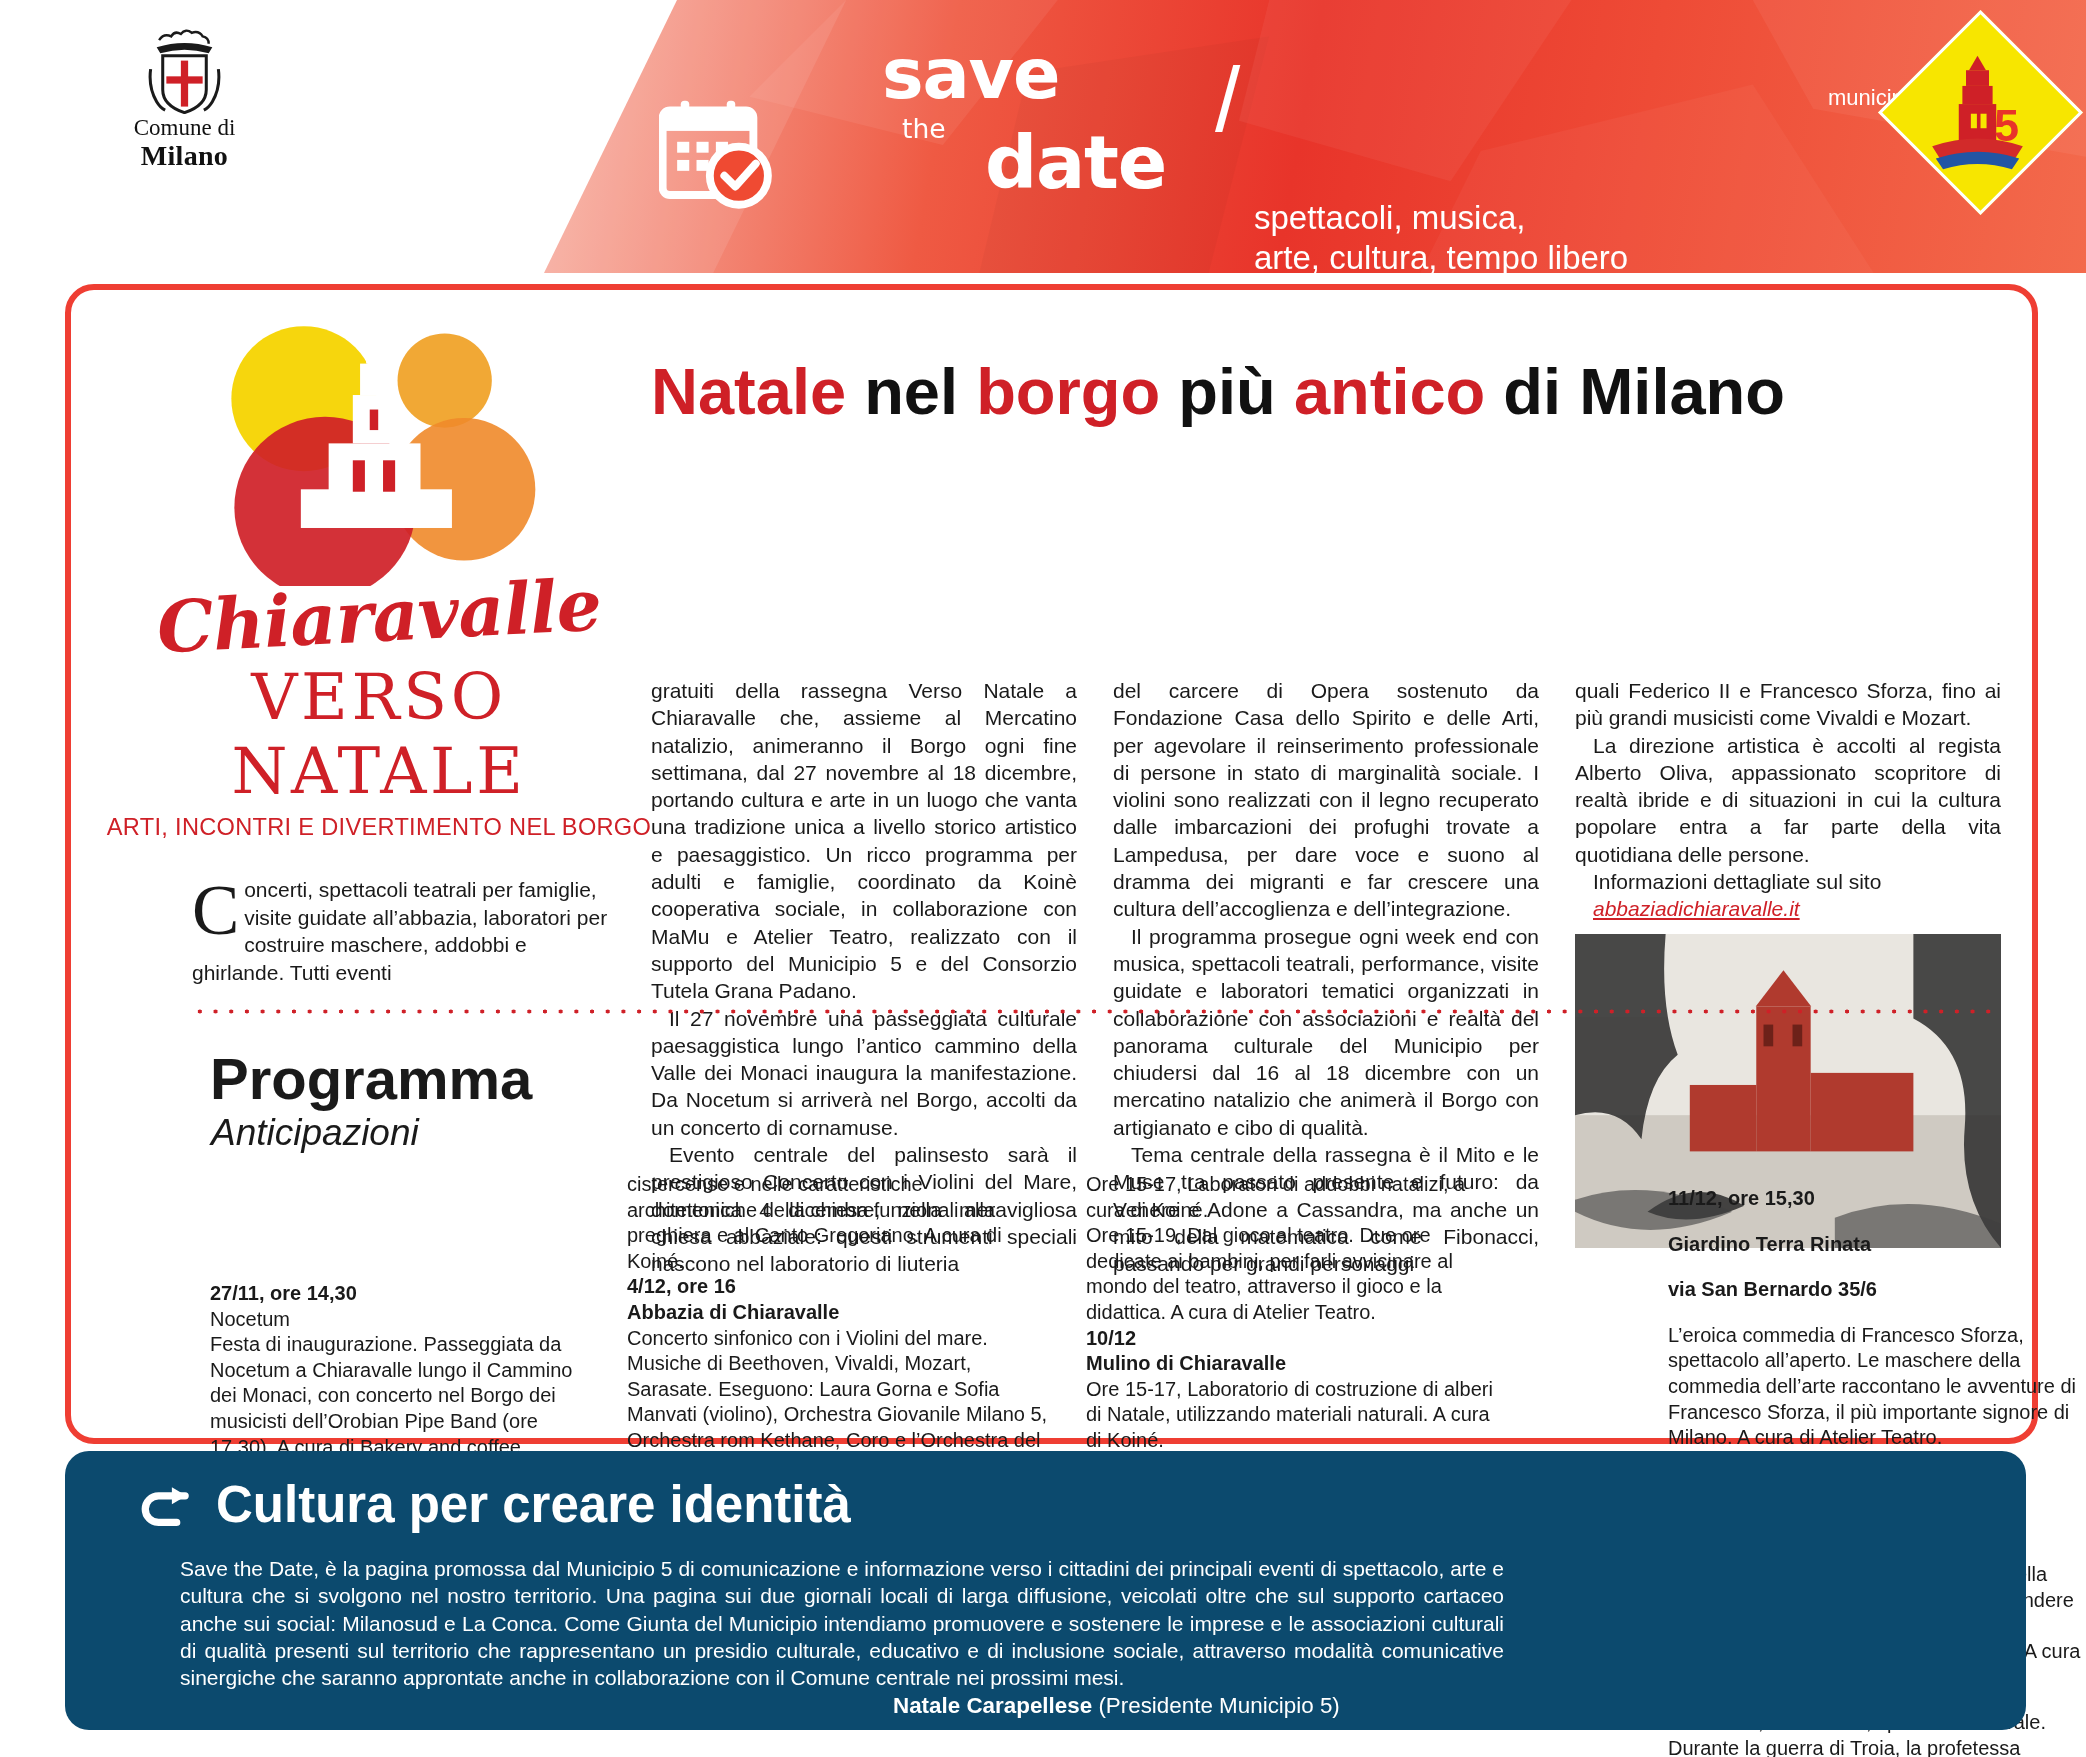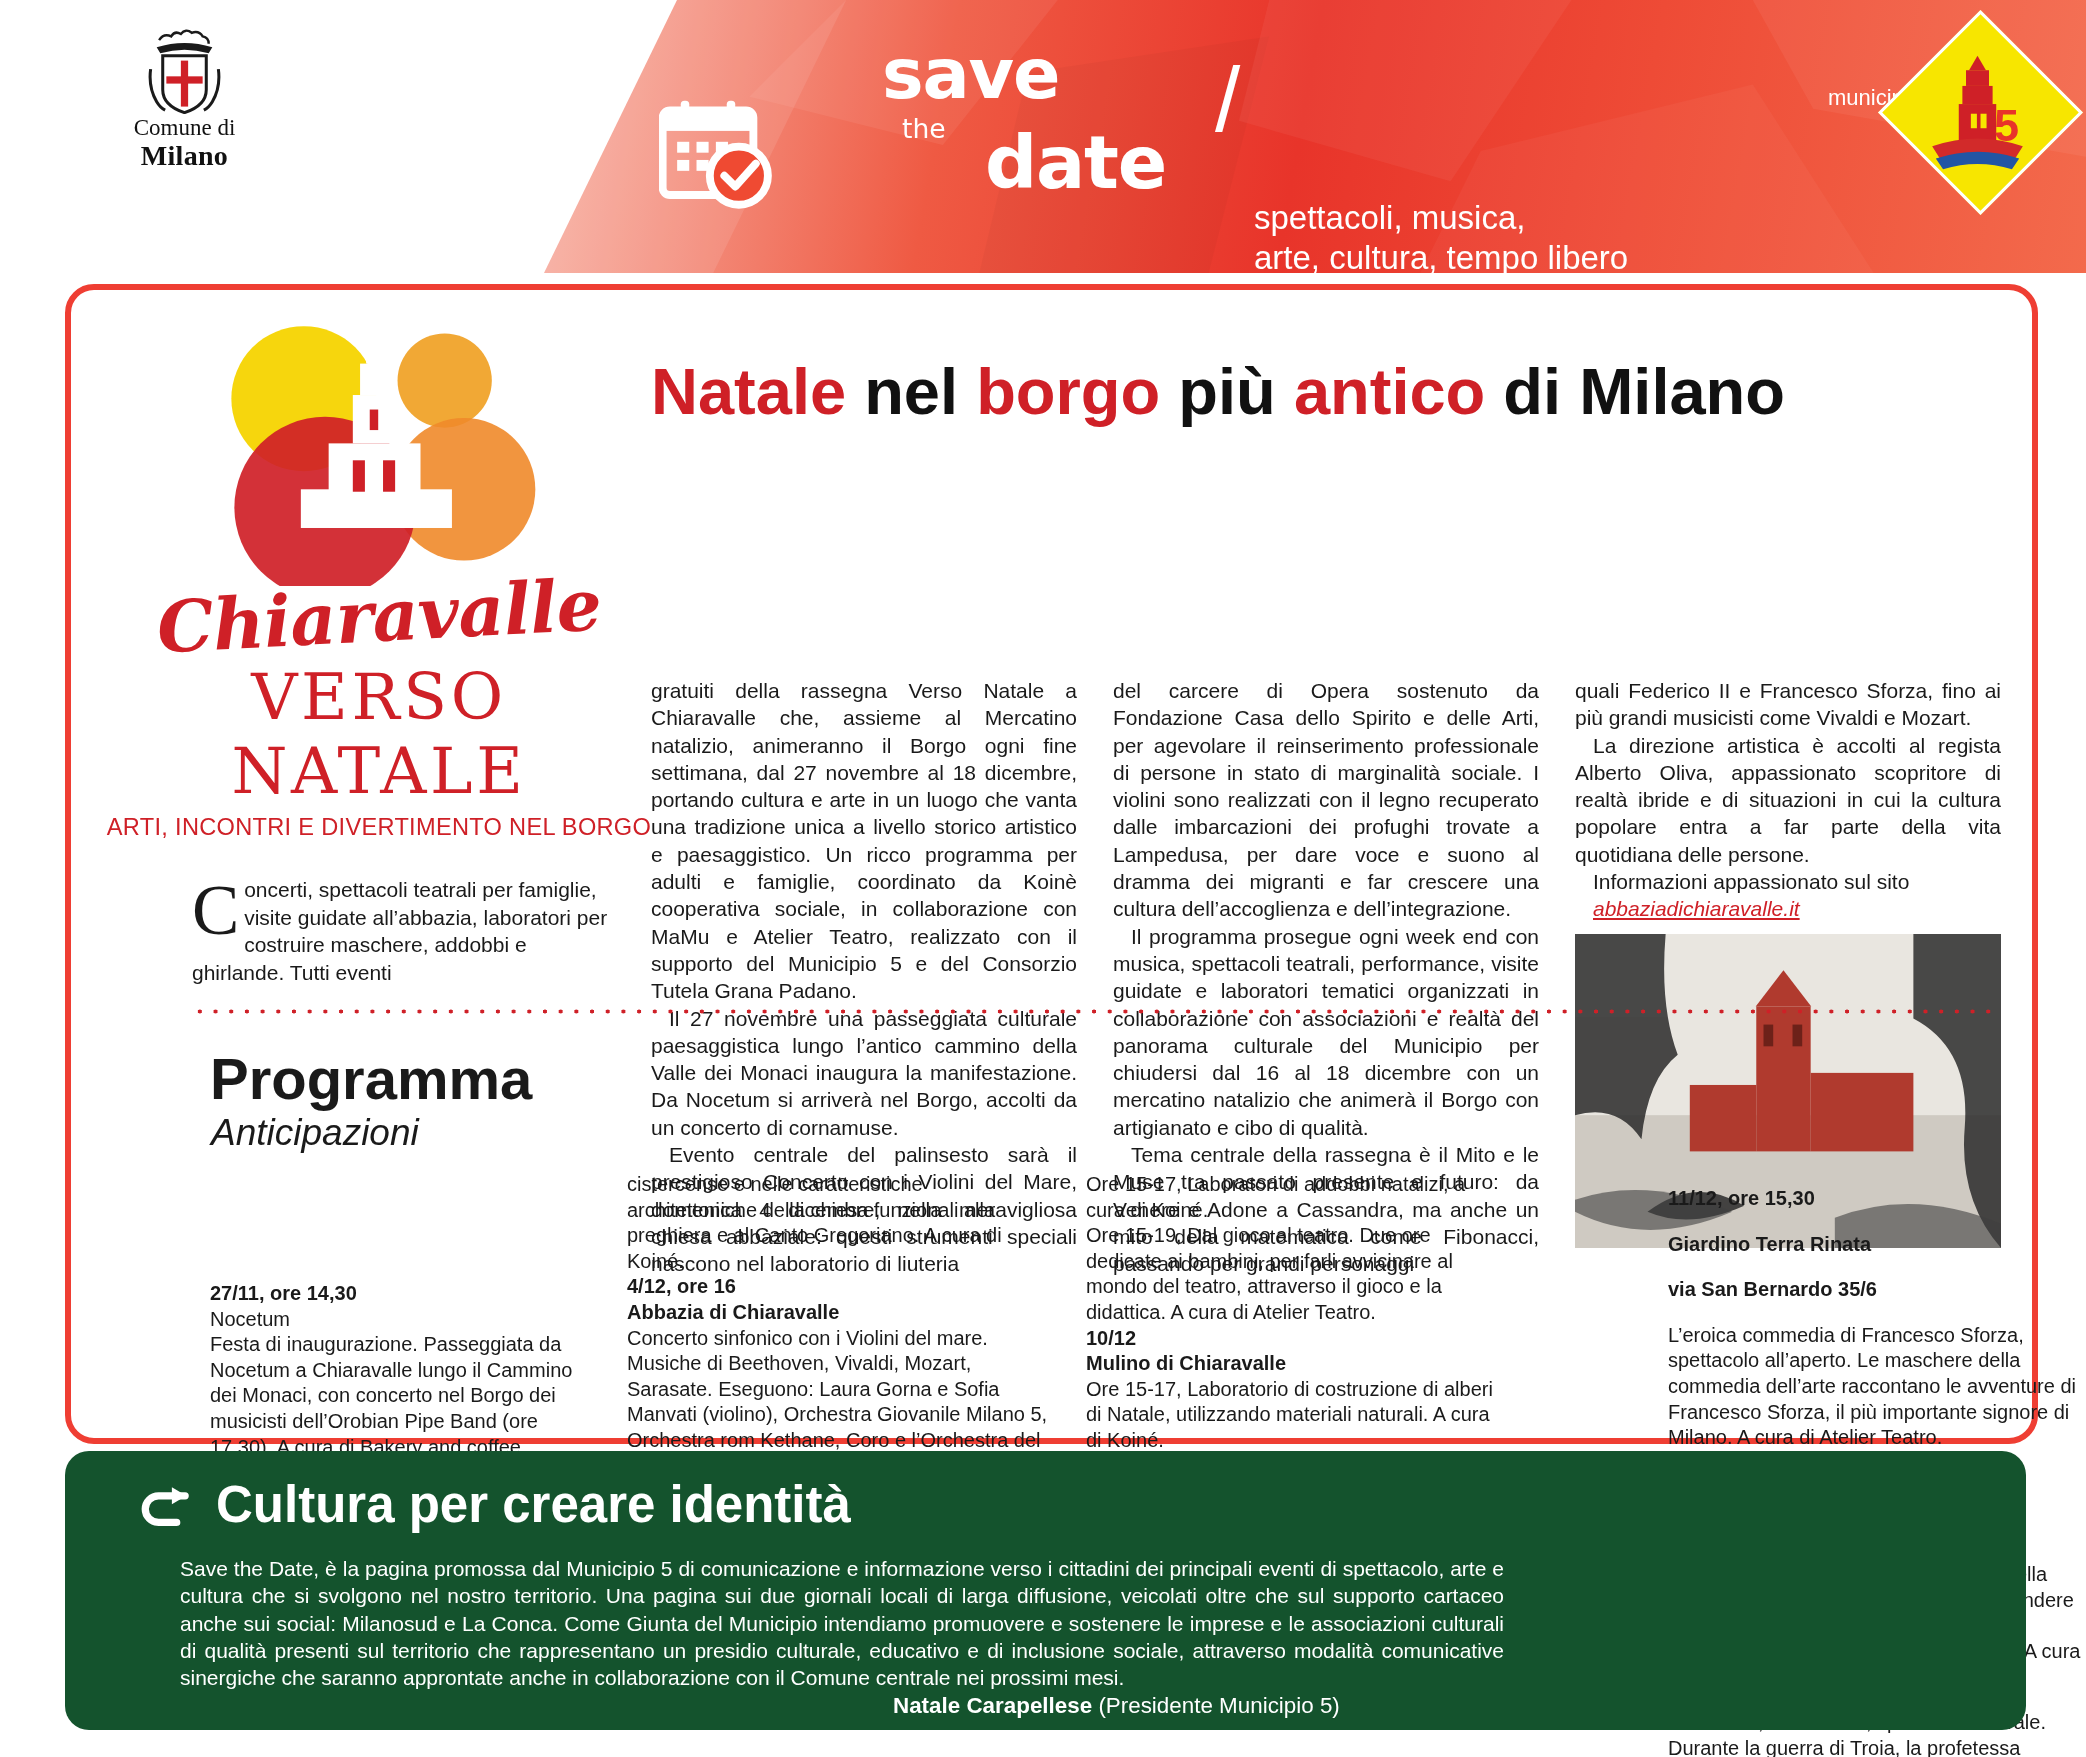--- a/index.html
+++ b/index.html
@@ -39,21 +39,21 @@
   .municipio-label{position:absolute;left:-12px;top:58px;color:#fff;font-size:22px;}
   .diamond{position:absolute;left:68px;top:13.3px;width:139px;height:139px;background:#f7e600;
     transform:rotate(45deg);border:3px solid #fff;}
   .diamond-inner{position:absolute;left:68px;top:13.3px;width:139px;height:139px;}
   .muni-num{position:absolute;left:154px;top:73px;color:#e8342a;font-size:45px;font-weight:bold;}
 
   
   .mainframe{position:absolute;left:65px;top:284px;width:1961px;height:1148px;
     border:6px solid #ef3e33;border-radius:29px;background:#fff;}
   .bottom-band{position:absolute;left:65px;top:1451px;width:1961px;height:279px;
-    background:#14532d;border-radius:24px;}
+    background:#0c4a6e;border-radius:24px;}
 
   
   .cv-logo{position:absolute;left:24px;top:12px;width:568px;height:544px;}
   .cv-art{position:absolute;left:109px;top:6px;width:375px;height:278px;}
   .cv-title{position:absolute;left:6px;top:272px;width:556px;text-align:center;}
   .cv-script{font-family:"DejaVu Serif",serif;font-style:italic;font-weight:bold;color:#cf2027;
     font-size:71px;letter-spacing:-0.6px;transform:rotate(-3deg);}
   .cv-verso{font-family:"DejaVu Serif",serif;color:#cf2027;font-size:64px;letter-spacing:3.6px;margin-top:2.4px;}
   .cv-sub{color:#cf2027;font-size:23.6px;letter-spacing:0.3px;margin-top:6px;}
 
@@ -231,21 +231,21 @@
         <p>Evento centrale del palinsesto sarà il prestigioso Concerto con i Violini del Mare, domenica 4 dicembre, nella meravigliosa chiesa abbaziale: questi strumenti speciali nascono nel laboratorio di liuteria</p>
       </div>
       <div class="col">
         <p class="first">del carcere di Opera sostenuto da Fondazione Casa dello Spirito e delle Arti, per agevolare il reinserimento professionale di persone in stato di marginalità sociale. I violini sono realizzati con il legno recuperato dalle imbarcazioni dei profughi trovate a Lampedusa, per dare voce e suono al dramma dei migranti e far crescere una cultura dell’accoglienza e dell’integrazione.</p>
         <p>Il programma prosegue ogni week end con musica, spettacoli teatrali, performance, visite guidate e laboratori tematici organizzati in collaborazione con associazioni e realtà del panorama culturale del Municipio per chiudersi dal 16 al 18 dicembre con un mercatino natalizio che animerà il Borgo con artigianato e cibo di qualità.</p>
         <p>Tema centrale della rassegna è il Mito e le Muse tra passato presente e futuro: da Venere e Adone a Cassandra, ma anche un mito della matematica come Fibonacci, passando per grandi personaggi</p>
       </div>
       <div class="col">
         <p class="first">quali Federico II e Francesco Sforza, fino ai più grandi musicisti come Vivaldi e Mozart.</p>
         <p>La direzione artistica è accolti al regista Alberto Oliva, appassionato scopritore di realtà ibride e di situazioni in cui la cultura popolare entra a far parte della vita quotidiana delle persone.</p>
-        <p>Informazioni appassionato sul sito</p>
+        <p>Informazioni dettagliate sul sito</p>
         <p class="link">abbaziadichiaravalle.it</p>
         <div class="photo">
           <svg width="426" height="314" viewBox="0 0 705 520" preserveAspectRatio="none">
             <rect width="705" height="520" fill="#e9e6e0"></rect>
             <rect x="0" y="300" width="705" height="220" fill="#cfcac2"></rect>
             <g fill="#b03a2e">
               <rect x="300" y="120" width="90" height="240"></rect>
               <path d="M345 60 l46 60 h-92 z"></path>
               <rect x="312" y="150" width="16" height="36" fill="#6d2119"></rect>
               <rect x="360" y="150" width="16" height="36" fill="#6d2119"></rect>

